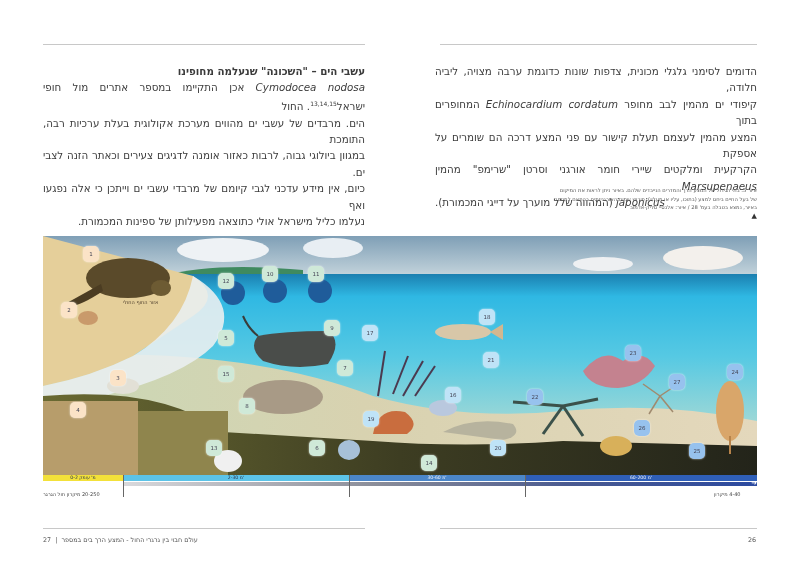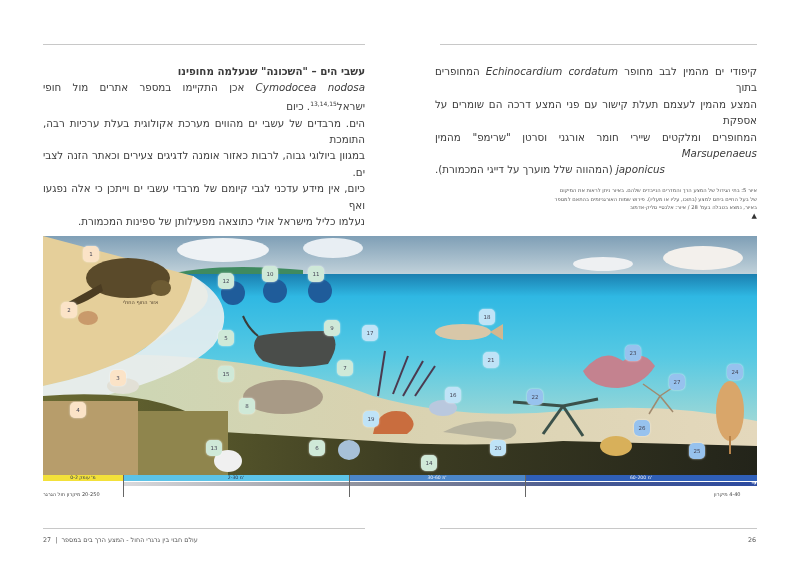--- a/index.html
+++ b/index.html
@@ -30,31 +30,32 @@
   .depthlabel { position:absolute; font-size:5px; color:#444; direction:rtl; }
 </style>
 </head>
 <body>
 
 <div class="rule" style="left:43px; top:44px; width:322px;"></div>
 <div class="rule" style="left:440px; top:44px; width:317px;"></div>
 
 <div class="textcol" style="left:43px; top:63px; width:322px;">
   <span class="heading">עשבי הים – "השכונה" שנעלמה מחופינו</span>
-  <div><i>Cymodocea nodosa</i> <span>אכן התקיימו במספר אתרים מול חופי ישראל</span><span class="sup">13,14,15</span><span>. כיום</span></div>
+  <div><i>Cymodocea nodosa</i> <span>אכן התקיימו במספר אתרים מול חופי ישראל</span><span class="sup">13,14,15</span><span>. החול</span></div>
   <div>הים. מרבדים של עשבי ים מהווים מערכת אקולוגית בעלת ערכיות רבה, התומכת</div>
   <div>במגוון ביולוגי גבוה, לרבות כאזור אומנה לדגיגים צעירים וכאתר הזנה לצבי ים.</div>
   <div>כיום, אין מידע עדכני לגבי קיומם של מרבדי עשבי ים וייתכן כי אלה נפגעו ואף</div>
   <div>נעלמו כליל מישראל אולי כתוצאה מפעילותן של ספינות המכמורת.</div>
 </div>
 
 <div class="textcol" style="left:435px; top:63px; width:322px;">
+  <div>הדומים לסימני גלגלי מכונית, צדפות שונות כדוגמת ערבה מצויה, ליביה חלודה,</div>
   <div><span>קיפודי ים מהמין לבב מחופר</span> <i>Echinocardium cordatum</i> <span>המחופרים בתוך</span></div>
   <div>המצע מהמין לעצמם תעלת קישור עם פני המצע דרכה הם שומרים על אספקת</div>
-  <div><span>המחופרים ומלקטים שיירי חומר אורגני וסרטן "שרימפ" מהמין</span> <i>Marsupenaeus</i></div>
+  <div><span>הקרקעית ומלקטים שיירי חומר אורגני וסרטן "שרימפ" מהמין</span> <i>Marsupenaeus</i></div>
   <div style="text-align:left;"><i>japonicus</i> <span>(המהווה שלל מוערך על דייגי המכמורת).</span></div>
 </div>
 
 <div class="caption" style="left:540px; top:186px; width:217px;">
   <div>איור 5: בתי הגידול של המצע הרך והמדרים הנייבדים שלהם. באיור ניתן לראות את המיקום</div>
   <div>של בעל החיים ביחס למצע (בתוכו, עליו או מעליו). פירוש שמות האורגניזמים בהתאם למספר</div>
   <div>באיור, נמצא בטבלה בעמ' 28  /  איור: אלכסיי סליק-אדמוב</div>
   <span class="arrow">▲</span>
 </div>
 

